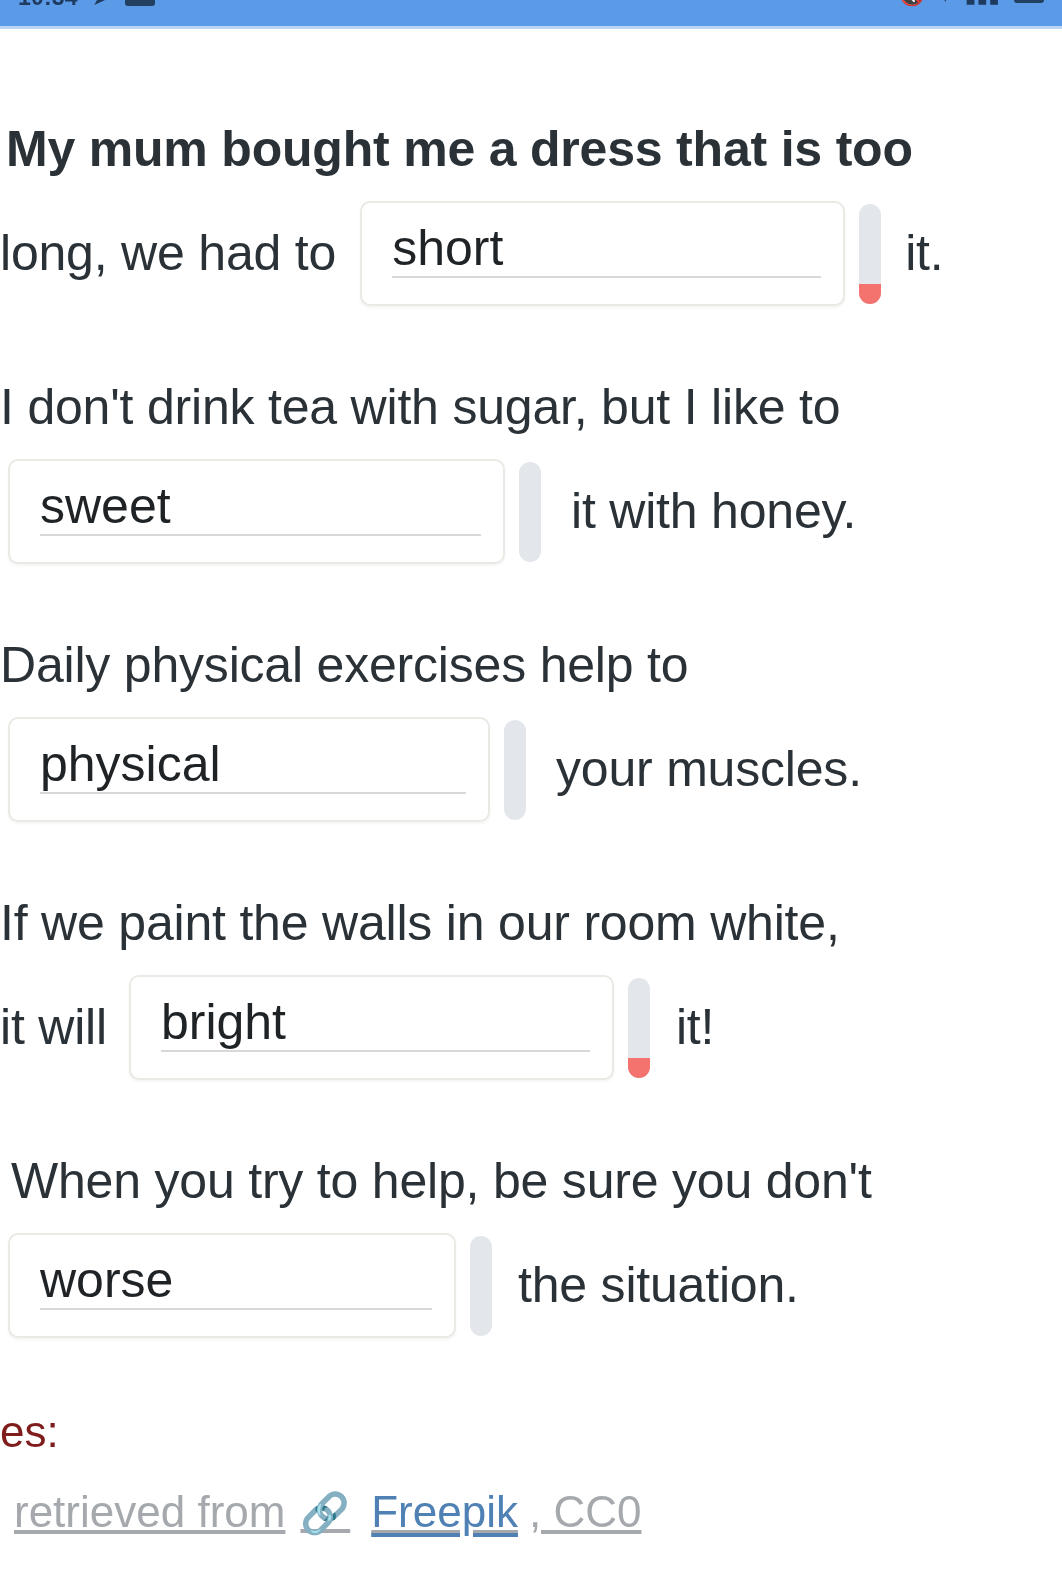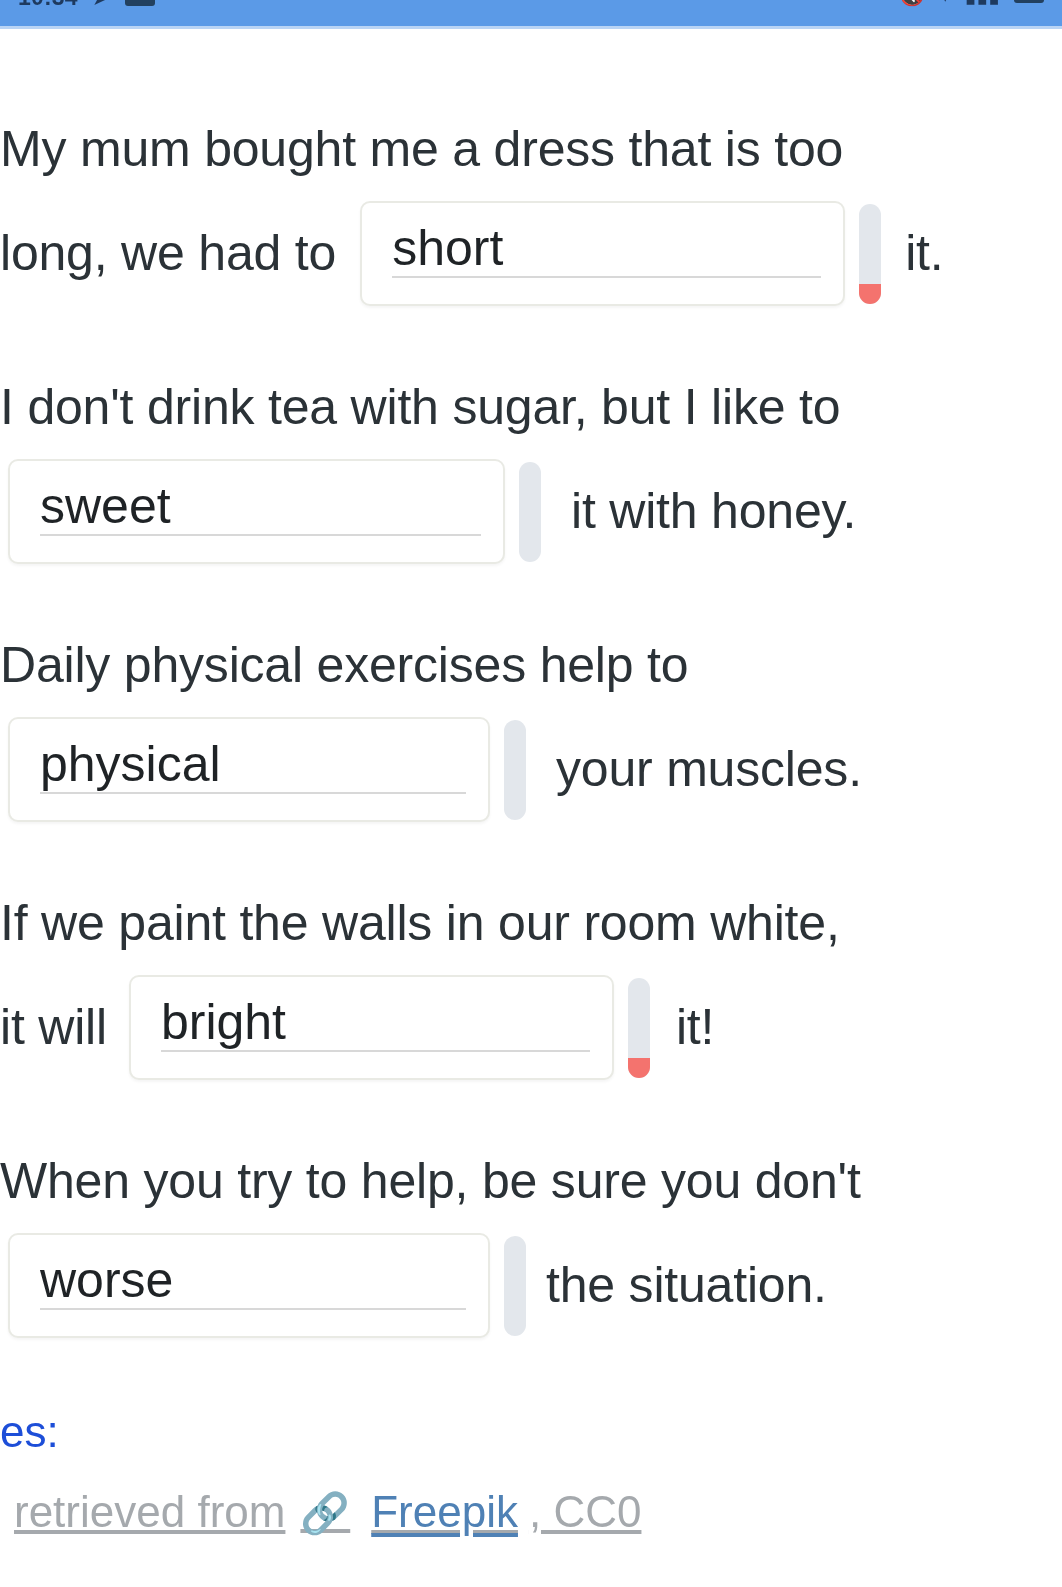--- a/index.html
+++ b/index.html
@@ -141,21 +141,21 @@
 
   
   .row { position: absolute; left: 0; width: 1062px; }
   .row-line { position: absolute; left: 0; white-space: nowrap; }
 
   
   .footer { position: absolute; left: 0; width: 1062px; }
   .footer-heading {
     position: absolute;
     font-size: 44px;
-    color: #1d4ed8;
+    color: #7f1d1d;
     white-space: nowrap;
   }
   .footer-credit {
     position: absolute;
     font-size: 44px;
     color: #a5a9ad;
     white-space: nowrap;
     display: flex;
     align-items: baseline;
     gap: 11px;
@@ -187,21 +187,21 @@
     <span class="sb-icon">▮▮▮</span>
     <span class="sb-battery"></span>
   </div>
 </div>
 <div class="status-bar-shade"></div>
 
 <div class="page">
   <div class="exercise-list">
 
     <div class="row" style="top:57px;">
-      <div class="row-line sentence" style="top:0px; left:0px;">
+      <div class="row-line sentence" style="top:0px; left:6px;font-weight:bold;">
         <span class="seg">My mum bought me a dress that is too</span>
       </div>
       <div class="row-line" style="top:115px; left:0px; display:flex; align-items:center;">
         <span class="sentence" style="line-height:105px;">long, we had to</span>
         <span class="answer-group" style="margin-left:24px;">
           <span class="answer-box" style="width:485px;">
             <span class="answer-text">short</span>
             <span class="answer-rule"></span>
           </span>
           <span class="meter">
@@ -261,34 +261,34 @@
           </span>
           <span class="meter">
             <span class="meter-fill" style="height:20%;"></span>
           </span>
         </span>
         <span class="sentence" style="line-height:105px; margin-left:26px;">it!</span>
       </div>
     </div>
 
     <div class="row" style="top:1089px;">
-      <div class="row-line sentence" style="top:0px; left:0px;">
+      <div class="row-line sentence" style="top:0px; left:11px;">
         <span class="seg">When you try to help, be sure you don't</span>
       </div>
       <div class="row-line" style="top:115px; left:8px; display:flex; align-items:center;">
         <span class="answer-group">
-          <span class="answer-box" style="width:482px;">
+          <span class="answer-box" style="width:448px;">
             <span class="answer-text">worse</span>
             <span class="answer-rule"></span>
           </span>
           <span class="meter">
             <span class="meter-fill" style="height:0%;"></span>
           </span>
         </span>
-        <span class="sentence" style="line-height:105px; margin-left:20px;">the situation.</span>
+        <span class="sentence" style="line-height:105px; margin-left:26px;">the situation.</span>
       </div>
     </div>
 
   </div>
 
   <div class="footer">
     <div class="footer-heading" style="top:1378px; left:0px;">es:</div>
     <div class="footer-credit" style="top:1458px; left:14px;">
       <span>retrieved from</span>
       <span class="link-icon">🔗</span>

